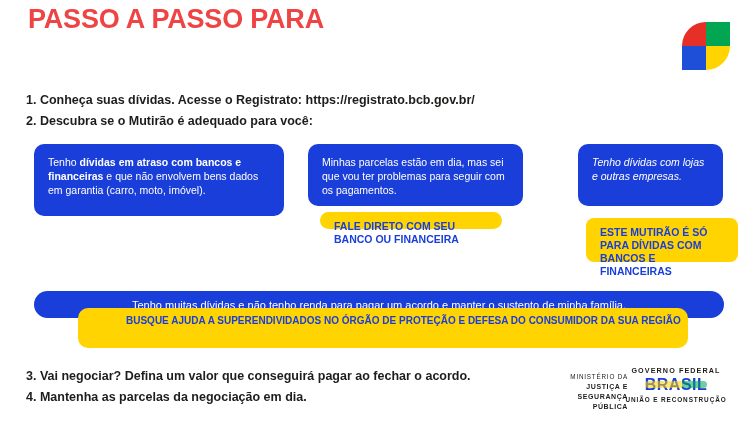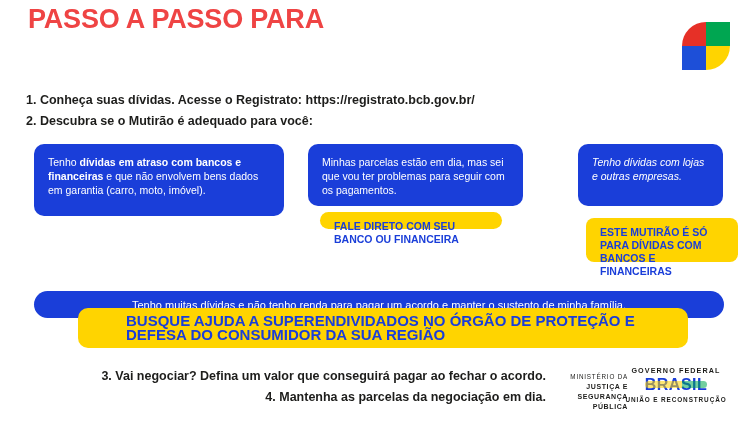--- a/index.html
+++ b/index.html
@@ -134,39 +134,38 @@
   }
   .wide-yellow {
     position: absolute;
     left: 78px;
     top: 308px;
     width: 610px;
     height: 40px;
     background: #ffd400;
     color: #1a3ed9;
     border-radius: 10px;
-    font-size: 15px;
+    font-size: 10px;
     font-weight: bold;
     line-height: 14px;
     padding: 6px 0 16px 48px;
     box-sizing: border-box;
     text-transform: uppercase;
   }
 
   
   .footer-lines {
     position: absolute;
     left: 26px;
     top: 366px;
     width: 520px;
     color: #1d1d1b;
     font-size: 12.5px;
     font-weight: bold;
     line-height: 21px;
-    text-align: right;
   }
   .footer-lines .line { white-space: nowrap; }
 
   
   .ministry {
     position: absolute;
     left: 540px;
     top: 372px;
     width: 88px;
     text-align: right;

